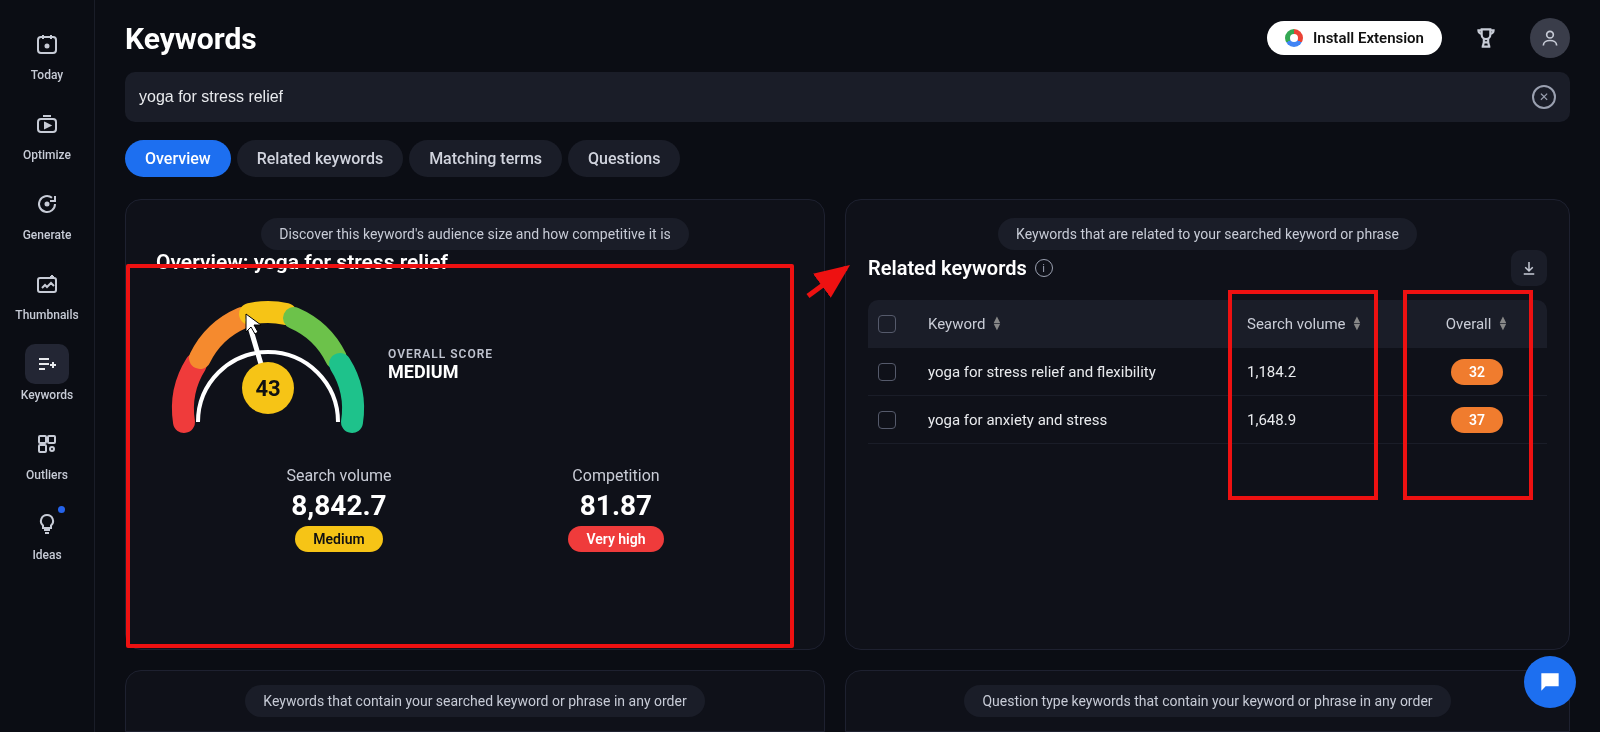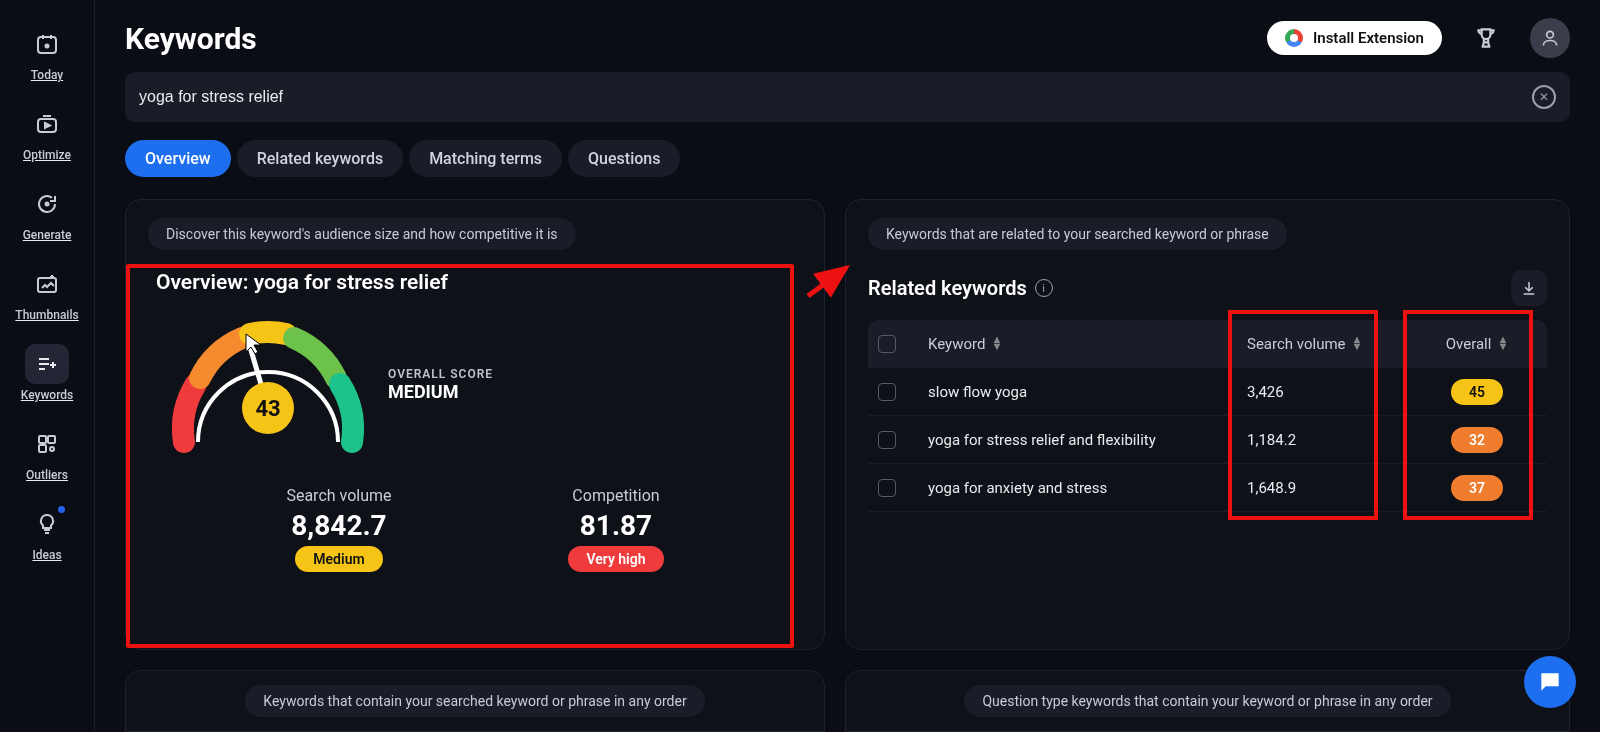--- a/index.html
+++ b/index.html
@@ -15,21 +15,20 @@
   
   .sidebar {
     width: 95px;
     background: #0b0d14;
     display: flex;
     flex-direction: column;
     align-items: center;
     padding-top: 18px;
     gap: 10px;
     border-right: 1px solid #1a1d28;
-    text-decoration: underline;
   }
   .nav-item {
     display: flex;
     flex-direction: column;
     align-items: center;
     gap: 4px;
     width: 80px;
     cursor: pointer;
     padding: 6px 0;
     color: #b8bcc8;
@@ -180,22 +179,21 @@
   .info-chip {
     background: #1a1d28;
     color: #c7cbd6;
     font-size: 14px;
     padding: 8px 18px;
     border-radius: 20px;
     display: inline-block;
   }
   .chip-row {
     display: flex;
-    justify-content: flex-start;
-    margin-bottom: 20px;
+    justify-content: center;
   }
   .overview-card {
     position: relative;
   }
   .red-box-overview {
     position: absolute;
     border: 4px solid #e11;
     border-radius: 2px;
     top: 64px;
     left: 0px;
@@ -590,30 +588,20 @@
               <span class="sort-icon">
                 <span>▲</span>
                 <span>▼</span>
               </span>
             </div>
         </div>
         <div class="trow">
           <div>
               <div class="checkbox"></div>
             </div>
-          <div class="td">slow flow yoga</div>
-          <div class="td">3,426</div>
-          <div class="td center">
-              <span class="pill yellow">45</span>
-            </div>
-        </div>
-        <div class="trow">
-          <div>
-              <div class="checkbox"></div>
-            </div>
           <div class="td">yoga for stress relief and flexibility</div>
           <div class="td">1,184.2</div>
           <div class="td center">
               <span class="pill orange">32</span>
             </div>
         </div>
         <div class="trow">
           <div>
               <div class="checkbox"></div>
             </div>

